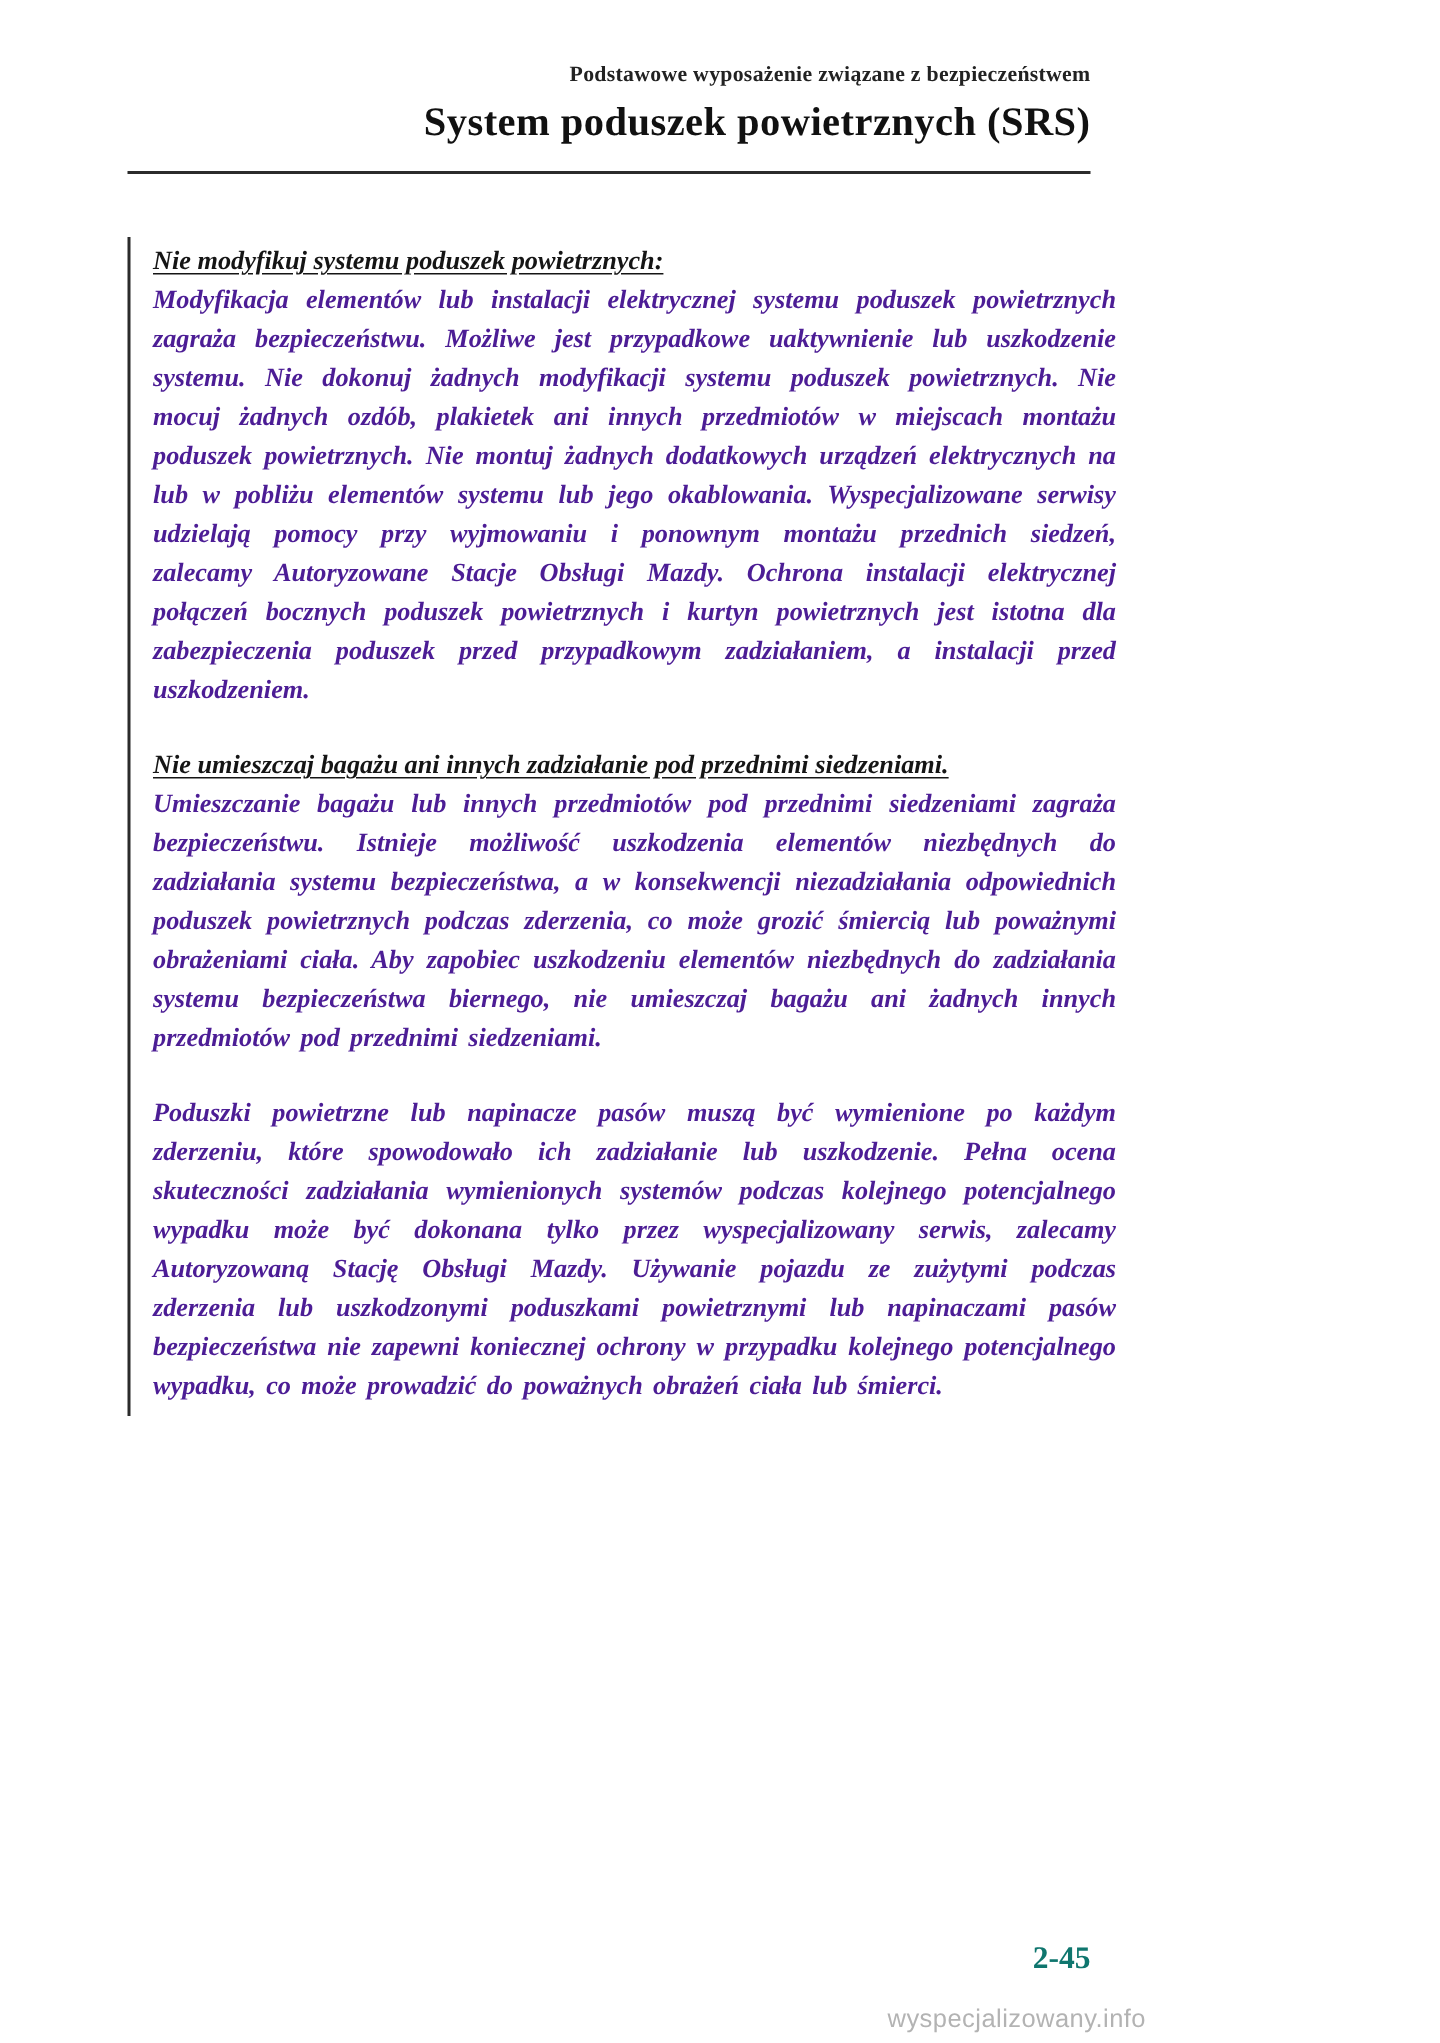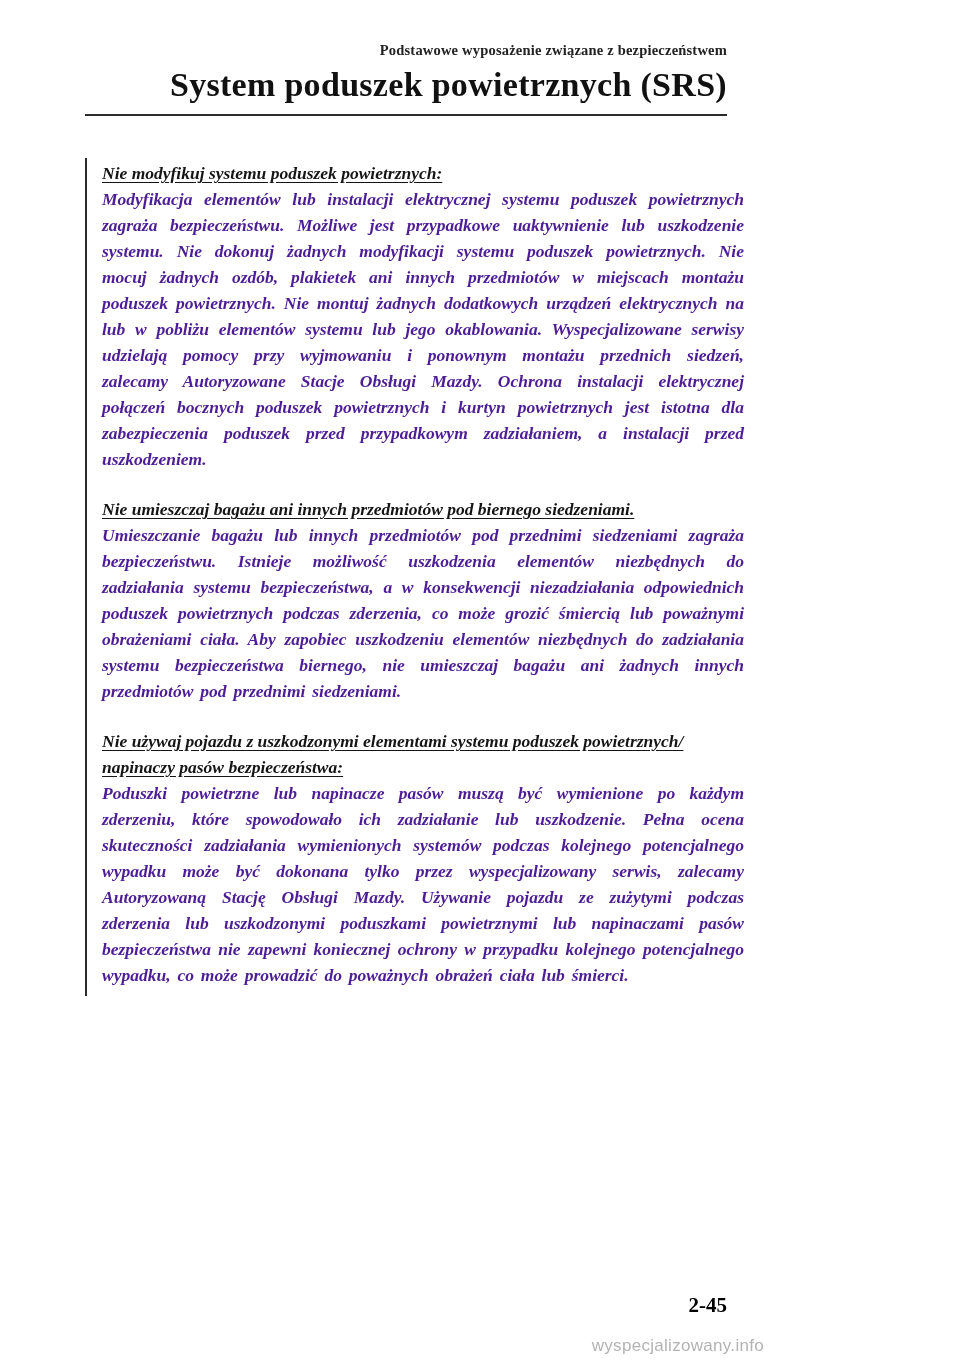--- a/index.html
+++ b/index.html
@@ -20,21 +20,21 @@
     right: 45px;
     text-align: right;
   }
   .category {
     font-size: 14.5px;
     font-weight: bold;
     letter-spacing: 0.2px;
     color: #222;
   }
   .title {
-    font-size: 34px;
+    font-size: 27px;
     font-weight: bold;
     margin-top: 7px;
     letter-spacing: 0.3px;
     color: #111;
   }
   .rule {
     position: absolute;
     top: 114px;
     left: 85px;
     right: 45px;
@@ -67,21 +67,21 @@
     text-align: justify;
     word-spacing: 2.5px;
     color: #4c1d95;
   }
   .page-number {
     position: absolute;
     right: 45px;
     bottom: 44px;
     font-size: 21px;
     font-weight: bold;
-    color: #000000;
+    color: #0f766e;
   }
   .watermark {
     position: absolute;
     right: 8px;
     bottom: 6px;
     font-size: 17px;
     color: #b3b3b3;
     font-family: "Liberation Sans", sans-serif;
     letter-spacing: 0.3px;
   }
@@ -99,26 +99,25 @@
   <div class="rule"></div>
 
   <section class="warning-block">
 
     <div class="warning-section">
       <div class="warning-heading">Nie modyfikuj systemu poduszek powietrznych:</div>
       <p class="warning-body">Modyfikacja elementów lub instalacji elektrycznej systemu poduszek powietrznych zagraża bezpieczeństwu. Możliwe jest przypadkowe uaktywnienie lub uszkodzenie systemu. Nie dokonuj żadnych modyfikacji systemu poduszek powietrznych. Nie mocuj żadnych ozdób, plakietek ani innych przedmiotów w miejscach montażu poduszek powietrznych. Nie montuj żadnych dodatkowych urządzeń elektrycznych na lub w pobliżu elementów systemu lub jego okablowania. Wyspecjalizowane serwisy udzielają pomocy przy wyjmowaniu i ponownym montażu przednich siedzeń, zalecamy Autoryzowane Stacje Obsługi Mazdy. Ochrona instalacji elektrycznej połączeń bocznych poduszek powietrznych i kurtyn powietrznych jest istotna dla zabezpieczenia poduszek przed przypadkowym zadziałaniem, a instalacji przed uszkodzeniem.</p>
     </div>
 
     <div class="warning-section">
-      <div class="warning-heading">Nie umieszczaj bagażu ani innych przedmiotów pod biernego siedzeniami.</div>
+      <div class="warning-heading">Nie umieszczaj bagażu ani innych zadziałanie pod przednimi siedzeniami.</div>
       <p class="warning-body">Umieszczanie bagażu lub innych przedmiotów pod przednimi siedzeniami zagraża bezpieczeństwu. Istnieje możliwość uszkodzenia elementów niezbędnych do zadziałania systemu bezpieczeństwa, a w konsekwencji niezadziałania odpowiednich poduszek powietrznych podczas zderzenia, co może grozić śmiercią lub poważnymi obrażeniami ciała. Aby zapobiec uszkodzeniu elementów niezbędnych do zadziałania systemu bezpieczeństwa biernego, nie umieszczaj bagażu ani żadnych innych przedmiotów pod przednimi siedzeniami.</p>
     </div>
 
     <div class="warning-section">
-      <div class="warning-heading">Nie używaj pojazdu z uszkodzonymi elementami systemu poduszek powietrznych/ napinaczy pasów bezpieczeństwa:</div>
       <p class="warning-body">Poduszki powietrzne lub napinacze pasów muszą być wymienione po każdym zderzeniu, które spowodowało ich zadziałanie lub uszkodzenie. Pełna ocena skuteczności zadziałania wymienionych systemów podczas kolejnego potencjalnego wypadku może być dokonana tylko przez wyspecjalizowany serwis, zalecamy Autoryzowaną Stację Obsługi Mazdy. Używanie pojazdu ze zużytymi podczas zderzenia lub uszkodzonymi poduszkami powietrznymi lub napinaczami pasów bezpieczeństwa nie zapewni koniecznej ochrony w przypadku kolejnego potencjalnego wypadku, co może prowadzić do poważnych obrażeń ciała lub śmierci.</p>
     </div>
 
   </section>
 
   <div class="page-number">2-45</div>
 
   <div class="watermark">wyspecjalizowany.info</div>
 
 </div>

